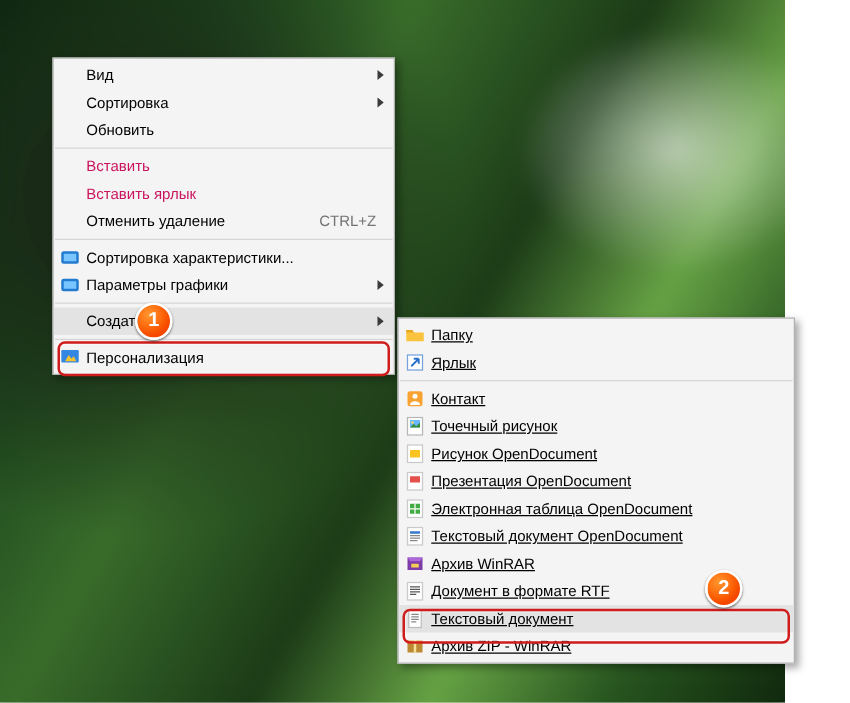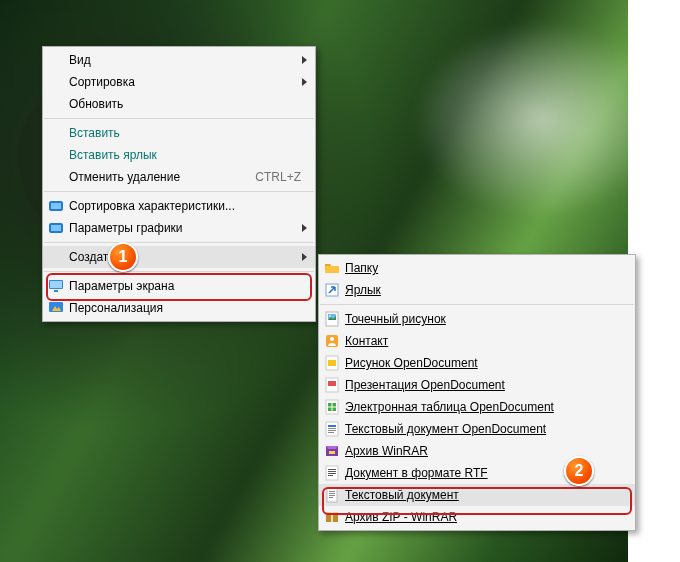--- a/index.html
+++ b/index.html
@@ -23,21 +23,21 @@
     padding-right:14px; position:relative; white-space:nowrap;
   }
   .row .ic { width:26px; display:flex; align-items:center; justify-content:center; }
   .row .lbl { flex:1; }
   .row .hotkey { color:#737373; padding-left:24px; }
   .row.has-sub::after {
     content:""; position:absolute; right:8px; top:50%; transform:translateY(-50%);
     border-left:5px solid #3a3a3a; border-top:4px solid transparent; border-bottom:4px solid transparent;
   }
   .row.hover { background:#e3e3e3; }
-  .row.disabled { color:#0f766e; }
+  .row.disabled { color:#be185d; }
   .sep { height:1px; background:#d6d6d6; margin:3px 1px; }
 
   .ic svg { width:16px; height:16px; display:block; }
 
   .badge {
     position:absolute; width:26px; height:26px; border-radius:50%;
     background:radial-gradient(circle at 35% 30%, #ff9a3a, #e84a00 70%);
     border:2px solid #fff; box-shadow:0 1px 2px rgba(0,0,0,0.6);
     color:#fff; font-weight:bold; font-size:16px; text-align:center; line-height:26px;
     z-index:50;
@@ -102,30 +102,20 @@
       </div>
       <div class="sep"></div>
       <div class="row has-sub hover">
         <span class="ic"></span>
         <span class="lbl">Создать</span>
       </div>
       <div class="sep"></div>
       <div class="row">
         <span class="ic">
           <svg viewBox="0 0 16 16">
-            <rect x="1" y="2" width="14" height="9" rx="1" fill="#3a85d8"></rect>
-            <rect x="2" y="3" width="12" height="7" fill="#9fd2ff"></rect>
-            <rect x="6" y="12" width="4" height="2" fill="#3a85d8"></rect>
-          </svg>
-        </span>
-        <span class="lbl">Параметры экрана</span>
-      </div>
-      <div class="row">
-        <span class="ic">
-          <svg viewBox="0 0 16 16">
             <rect x="1" y="2" width="14" height="10" rx="1" fill="#3a85d8"></rect>
             <path d="M4 11 L7 6 L9 9 L11 7 L13 11 Z" fill="#f3c23b"></path>
           </svg>
         </span>
         <span class="lbl">Персонализация</span>
       </div>
     </div>
 
   <div class="ctxmenu" id="menu2" style="left:318px; top:254px; width:316px;text-decoration:underline;">
       <div class="row">
@@ -140,40 +130,40 @@
       <div class="row">
         <span class="ic">
           <svg viewBox="0 0 16 16">
             <rect x="2" y="2" width="12" height="12" fill="#fff" stroke="#7aa2d6"></rect>
             <path d="M5 11 L11 5 M11 5 H7 M11 5 V9" stroke="#2f6fc1" stroke-width="1.5" fill="none"></path>
           </svg>
         </span>
         <span class="lbl">Ярлык</span>
       </div>
       <div class="sep"></div>
+      <div class="row">
+        <span class="ic">
+          <svg viewBox="0 0 16 16">
+            <rect x="2" y="2" width="12" height="12" rx="2" fill="#f1a33c"></rect>
+            <circle cx="8" cy="6" r="2" fill="#fff"></circle>
+            <path d="M4 13c0-2 2-3 4-3s4 1 4 3" fill="#fff"></path>
+          </svg>
+        </span>
+        <span class="lbl">Контакт</span>
+      </div>
       <div class="row">
         <span class="ic">
           <svg viewBox="0 0 16 16">
             <rect x="2" y="1" width="12" height="14" fill="#fff" stroke="#b7b7b7"></rect>
             <rect x="4" y="3" width="8" height="6" fill="#6fb6ff"></rect>
             <circle cx="6" cy="5" r="1" fill="#ffe36b"></circle>
             <path d="M4 9 L7 6 L9 8 L12 5 V9 Z" fill="#3e8b3e"></path>
           </svg>
         </span>
         <span class="lbl">Точечный рисунок</span>
-      </div>
-      <div class="row">
-        <span class="ic">
-          <svg viewBox="0 0 16 16">
-            <rect x="2" y="2" width="12" height="12" rx="2" fill="#f1a33c"></rect>
-            <circle cx="8" cy="6" r="2" fill="#fff"></circle>
-            <path d="M4 13c0-2 2-3 4-3s4 1 4 3" fill="#fff"></path>
-          </svg>
-        </span>
-        <span class="lbl">Контакт</span>
       </div>
       <div class="row">
         <span class="ic">
           <svg viewBox="0 0 16 16">
             <rect x="2" y="1" width="12" height="14" fill="#fff" stroke="#c9c9c9"></rect>
             <rect x="4" y="5" width="8" height="6" fill="#f4c430"></rect>
           </svg>
         </span>
         <span class="lbl">Рисунок OpenDocument</span>
       </div>

